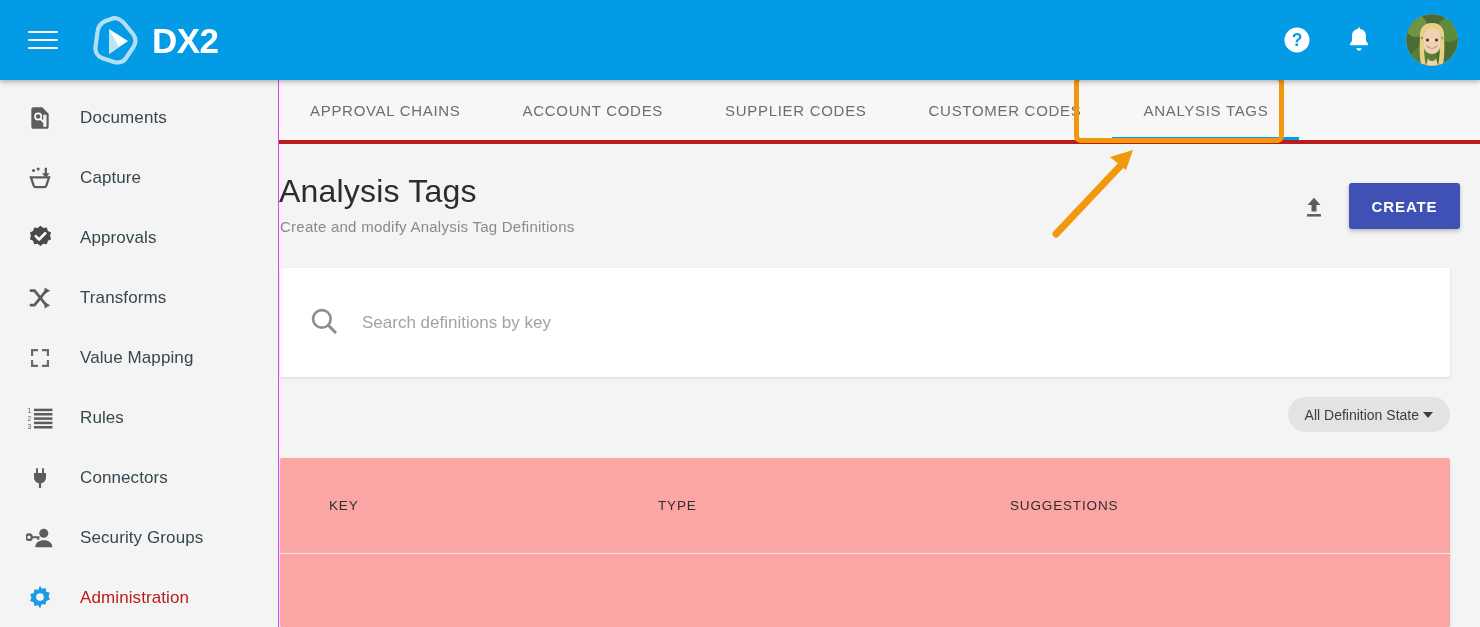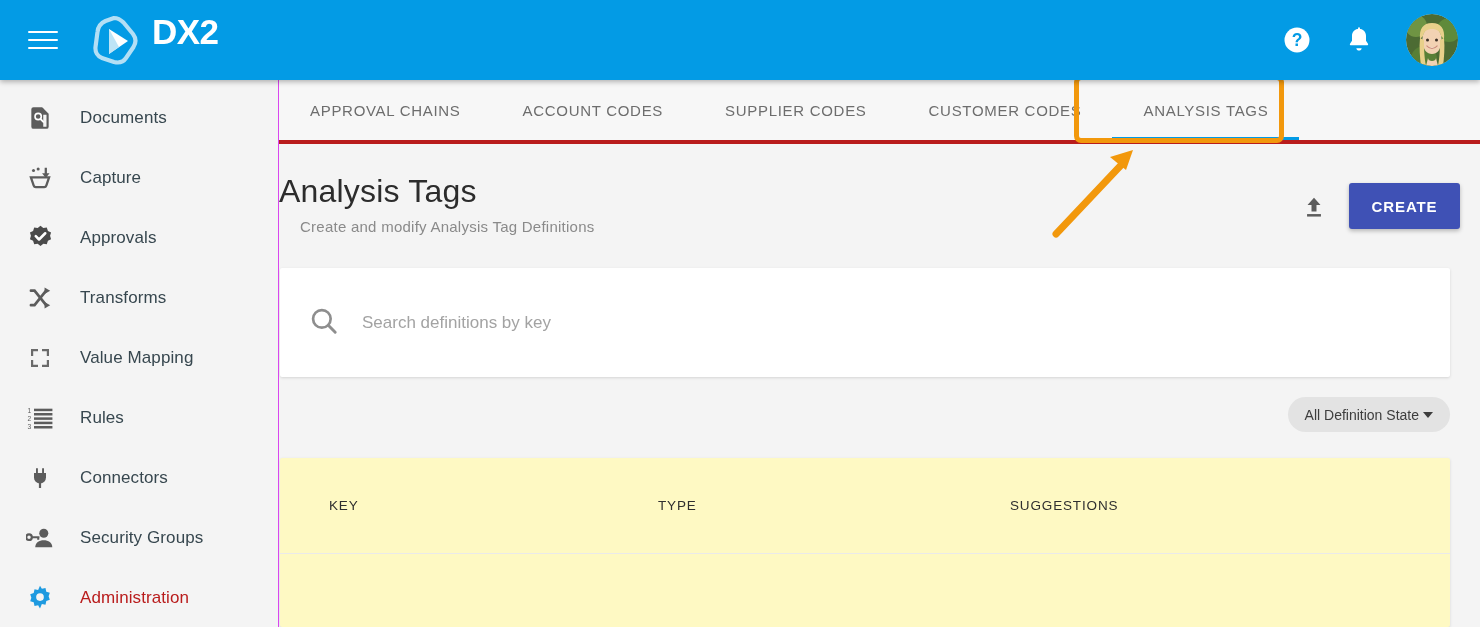--- a/index.html
+++ b/index.html
@@ -25,21 +25,21 @@
   #hamburger {
     width: 34px; height: 26px;
     margin-left: 28px;
     display: flex; flex-direction: column; justify-content: center;
     gap: 6px; cursor: pointer;
   }
   #hamburger span {
     display: block; height: 2px; width: 30px; background: #ffffff; border-radius: 1px;
   }
   #brand {
-    display: flex; margin-left: 26px; gap: 12px;
+    display: flex; align-items: center; margin-left: 26px; gap: 12px;
   }
   #logo-mark { width: 52px; height: 52px; display: block; }
   #brand-text {
     color: #ffffff; font-size: 35px; font-weight: bold; letter-spacing: -0.5px;
     line-height: 1;
   }
   #topbar-right {
     margin-left: auto; display: flex; align-items: center; gap: 33px;
     margin-right: 22px;
   }
@@ -109,21 +109,21 @@
   }
   #page-head {
     position: absolute; left: 0px; top: 0px; width: 1201px; height: 125px;
   }
   #page-title {
     position: absolute; left: 0px; top: 29px;
     font-size: 32px; color: #2c2c2c; font-weight: normal; letter-spacing: 0.2px;
   }
   #page-sub {
     position: absolute; left: 1px; top: 74px;
-    font-size: 15px; color: #8a8a8a; letter-spacing: 0.25px; margin-left: 20px;
+    font-size: 15px; color: #8a8a8a; letter-spacing: 0.25px;
   }
   #upload-btn {
     position: absolute; left: 1018px; top: 47px;
     width: 34px; height: 34px; cursor: pointer;
     display: flex; align-items: center; justify-content: center;
   }
   #create-btn {
     position: absolute; left: 1070px; top: 39px;
     width: 111px; height: 46px;
     background: #3f51b5; color: #ffffff;
@@ -162,21 +162,21 @@
   }
   .caret-down {
     width: 0; height: 0;
     border-left: 5px solid transparent;
     border-right: 5px solid transparent;
     border-top: 6px solid #3d3d3d;
   }
   #table-card {
     position: absolute; left: 1px; top: 314px;
     width: 1170px; height: 169px;
-    background: #fef9c3;
+    background: #fca5a5;
     border-radius: 2px;
     box-shadow: 0 1px 3px rgba(0,0,0,0.13);
   }
   #table-head {
     display: flex; align-items: center;
     height: 96px; padding: 0 22px;
     border-bottom: 1px solid #eaeaea;
     margin: 0 0px;
     box-sizing: border-box;
   }

